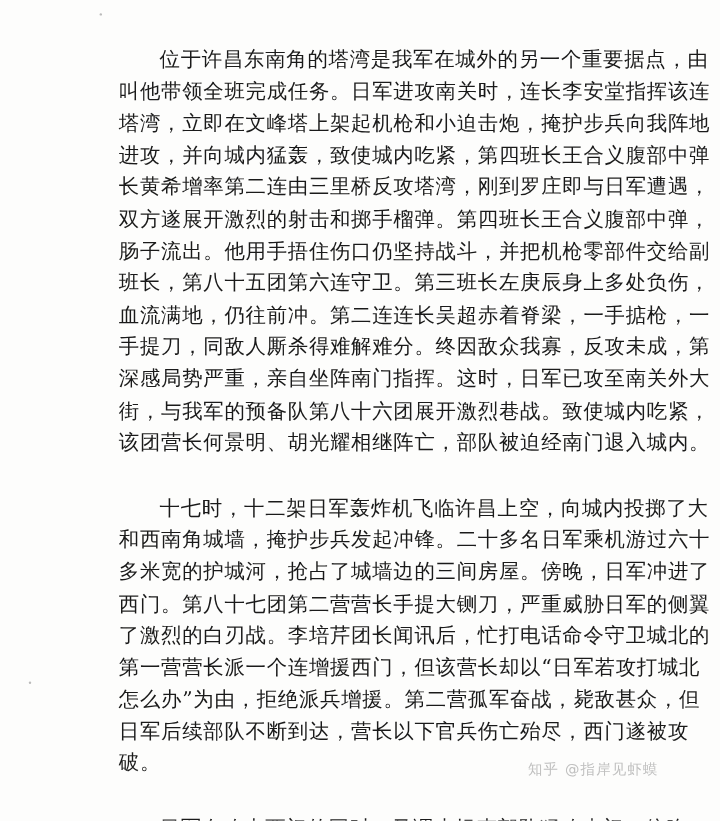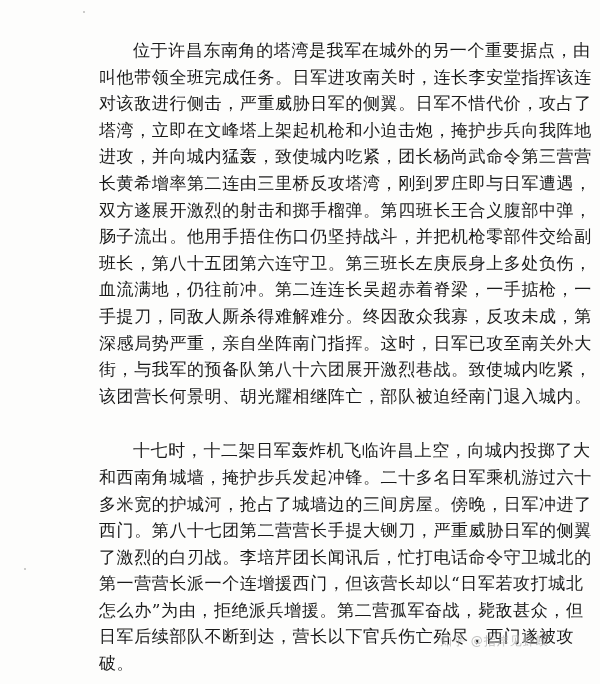--- a/index.html
+++ b/index.html
@@ -68,23 +68,22 @@
 
 <div class="speck" style="left:83px; top:11px;"></div>
 <div class="speck" style="left:24px; top:568px;"></div>
 <div class="speck" style="left:571px; top:349px;"></div>
 
 <div class="page">
 
   <div class="para">
     <span class="line indent">位于许昌东南角的塔湾是我军在城外的另一个重要据点，由</span>
     <span class="line">叫他带领全班完成任务。日军进攻南关时，连长李安堂指挥该连</span>
-    <span class="line">对该敌进行侧击，严重威胁日军的侧翼。日军不惜代价，攻占了</span>
     <span class="line">塔湾，立即在文峰塔上架起机枪和小迫击炮，掩护步兵向我阵地</span>
-    <span class="line">进攻，并向城内猛轰，致使城内吃紧，团长杨尚武命令第三营营</span>
+    <span class="line">进攻，并向城内猛轰，致使城内吃紧，第四班长王合义腹部中弹</span>
     <span class="line">长黄希增率第二连由三里桥反攻塔湾，刚到罗庄即与日军遭遇，</span>
     <span class="line">双方遂展开激烈的射击和掷手榴弹。第四班长王合义腹部中弹，</span>
     <span class="line">肠子流出。他用手捂住伤口仍坚持战斗，并把机枪零部件交给副</span>
     <span class="line">班长，第八十五团第六连守卫。第三班长左庚辰身上多处负伤，</span>
     <span class="line">血流满地，仍往前冲。第二连连长吴超赤着脊梁，一手掂枪，一</span>
     <span class="line">手提刀，同敌人厮杀得难解难分。终因敌众我寡，反攻未成，第</span>
     <span class="line">深感局势严重，亲自坐阵南门指挥。这时，日军已攻至南关外大</span>
     <span class="line">街，与我军的预备队第八十六团展开激烈巷战。致使城内吃紧，</span>
     <span class="line">该团营长何景明、胡光耀相继阵亡，部队被迫经南门退入城内。</span>
   </div>

